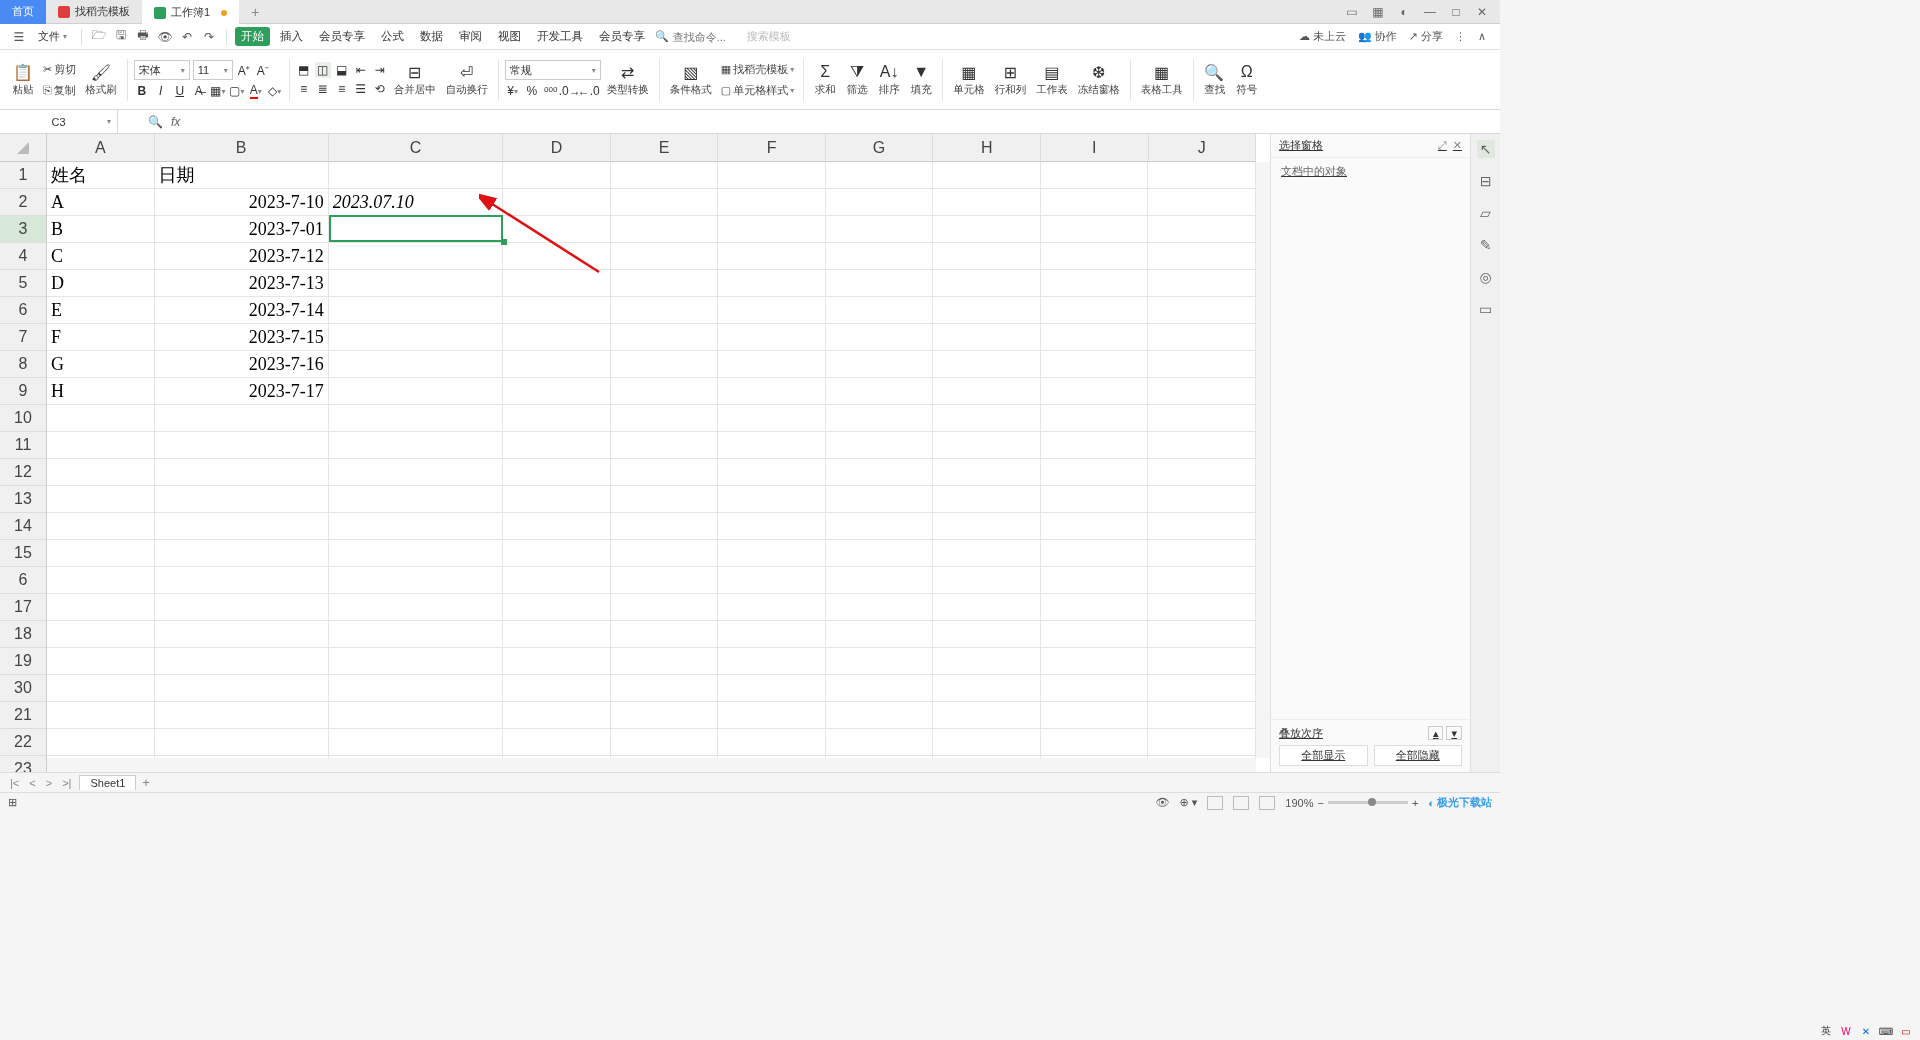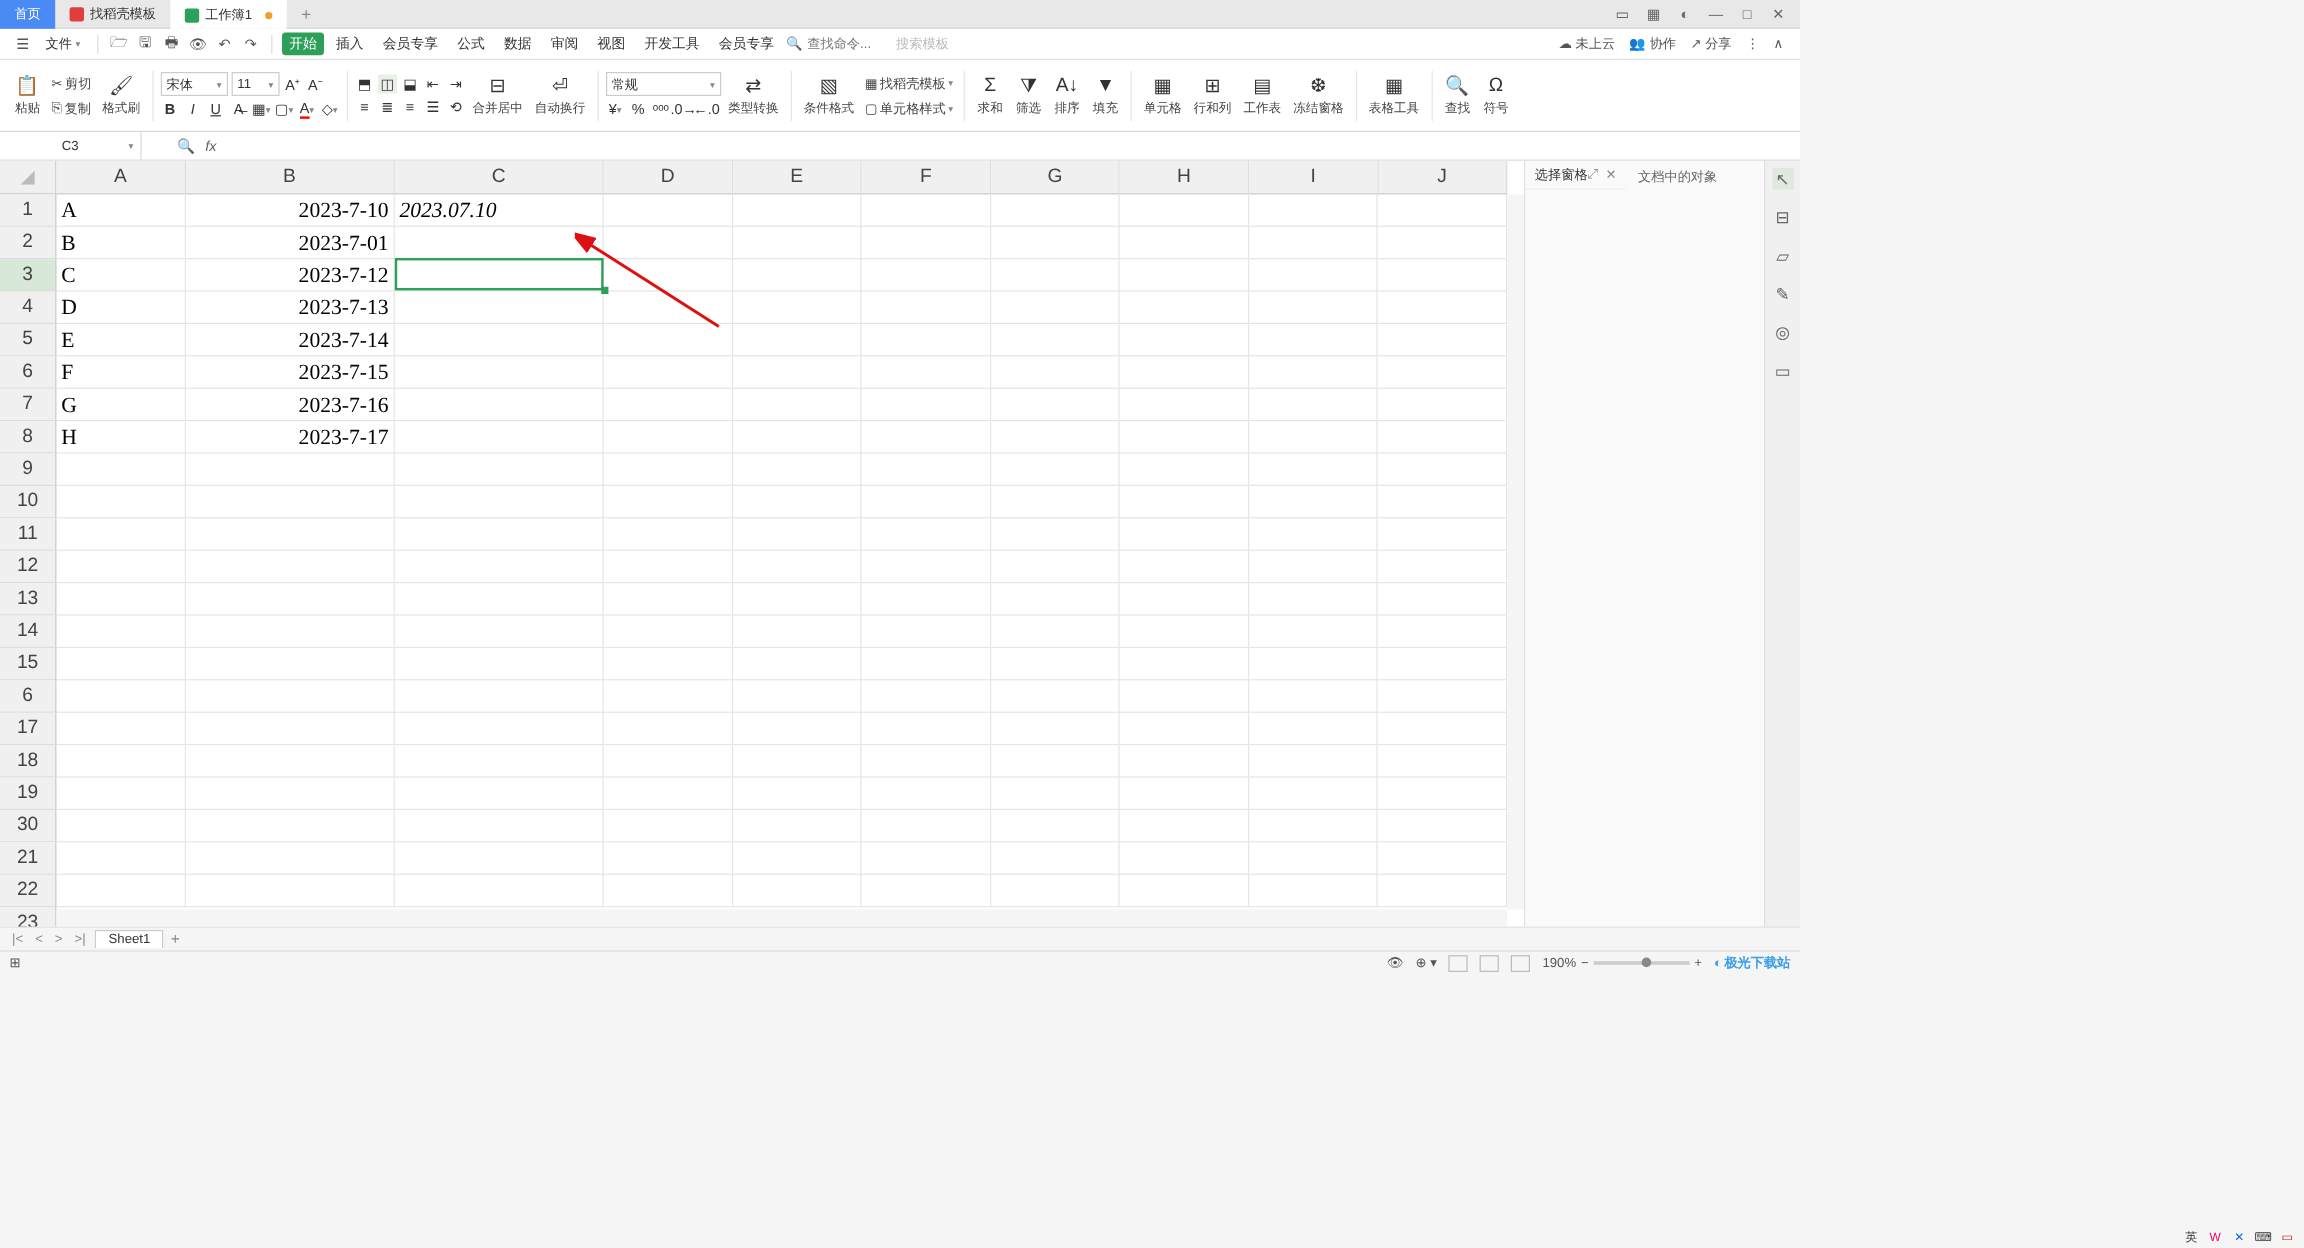--- a/index.html
+++ b/index.html
@@ -73,21 +73,21 @@
 .sel-outline { position:absolute; border:2px solid #2e9e5b; pointer-events:none; }
 .sel-handle { position:absolute; width:6px; height:6px; background:#2e9e5b; }
 
 
 .arrow-anno { position:absolute; pointer-events:none; }
 
 .vscroll { position:absolute; right:0; top:28px; width:14px; bottom:14px; background:#f5f5f5; }
 .hscroll { position:absolute; left:47px; right:14px; bottom:0; height:14px; background:#f5f5f5; }
 
 
-.sidepanel { width:200px; background:#fafafa; border-left:1px solid #e0e0e0; display:flex; flex-direction:row; }
+.sidepanel { width:200px; background:#fafafa; border-left:1px solid #e0e0e0; display:flex; flex-direction:column;text-decoration:underline; }
 .sp-head { height:24px; display:flex; align-items:center; justify-content:space-between; padding:0 8px; font-size:11px; border-bottom:1px solid #eee; }
 .sp-head .ctrls { display:flex; gap:6px; color:#888; }
 .sp-sub { padding:6px 10px; font-size:11px; color:#666; }
 .sp-body { flex:1; }
 .sp-foot { border-top:1px solid #eee; padding:6px 8px; font-size:11px; }
 .sp-foot-row1 { display:flex; align-items:center; justify-content:space-between; margin-bottom:4px;}
 .sp-foot-row2 { display:flex; gap:6px;}
 .sp-btn { flex:1; border:1px solid #ddd; padding:2px 4px; text-align:center; font-size:11px; cursor:pointer; background:#fff;}
 
 
@@ -376,20 +376,32 @@
         <div class="rowhead">17</div>
         <div class="rowhead">18</div>
         <div class="rowhead">19</div>
         <div class="rowhead">30</div>
         <div class="rowhead">21</div>
         <div class="rowhead">22</div>
         <div class="rowhead">23</div>
       </div>
     <div class="cells" id="cells">
         <div class="crow">
+          <div class="cell" style="width: 108px;">姓名</div>
+          <div class="cell" style="width: 175px;">日期</div>
+          <div class="cell" style="width: 175px;"></div>
+          <div class="cell" style="width: 108px;"></div>
+          <div class="cell" style="width: 108px;"></div>
+          <div class="cell" style="width: 108px;"></div>
+          <div class="cell" style="width: 108px;"></div>
+          <div class="cell" style="width: 108px;"></div>
+          <div class="cell" style="width: 108px;"></div>
+          <div class="cell" style="width: 108px;"></div>
+        </div>
+        <div class="crow">
           <div class="cell" style="width: 108px;">A</div>
           <div class="cell num" style="width: 175px;">2023-7-10</div>
           <div class="cell" style="width: 175px; font-style: italic;">2023.07.10</div>
           <div class="cell" style="width: 108px;"></div>
           <div class="cell" style="width: 108px;"></div>
           <div class="cell" style="width: 108px;"></div>
           <div class="cell" style="width: 108px;"></div>
           <div class="cell" style="width: 108px;"></div>
           <div class="cell" style="width: 108px;"></div>
           <div class="cell" style="width: 108px;"></div>
@@ -666,20 +678,30 @@
   <div class="sidepanel">
     <div class="sp-head">
       <span>选择窗格</span>
       <span class="ctrls">
           <span>⤢</span>
           <span>✕</span>
         </span>
     </div>
     <div class="sp-sub">文档中的对象</div>
     <div class="sp-body"></div>
+    <div class="sp-foot">
+      <div class="sp-foot-row1">
+        <span>叠放次序</span>
+        <span><span style="border:1px solid #ccc;padding:0 4px;margin-right:3px">▴</span><span style="border:1px solid #ccc;padding:0 4px">▾</span></span>
+      </div>
+      <div class="sp-foot-row2">
+        <div class="sp-btn">全部显示</div>
+        <div class="sp-btn">全部隐藏</div>
+      </div>
+    </div>
   </div>
 
   <div class="iconstrip">
     <span class="isico" style="background:#e0e8e0;padding:2px">↖</span>
     <span class="isico">⊟</span>
     <span class="isico">▱</span>
     <span class="isico">✎</span>
     <span class="isico">◎</span>
     <span class="isico">▭</span>
   </div>

